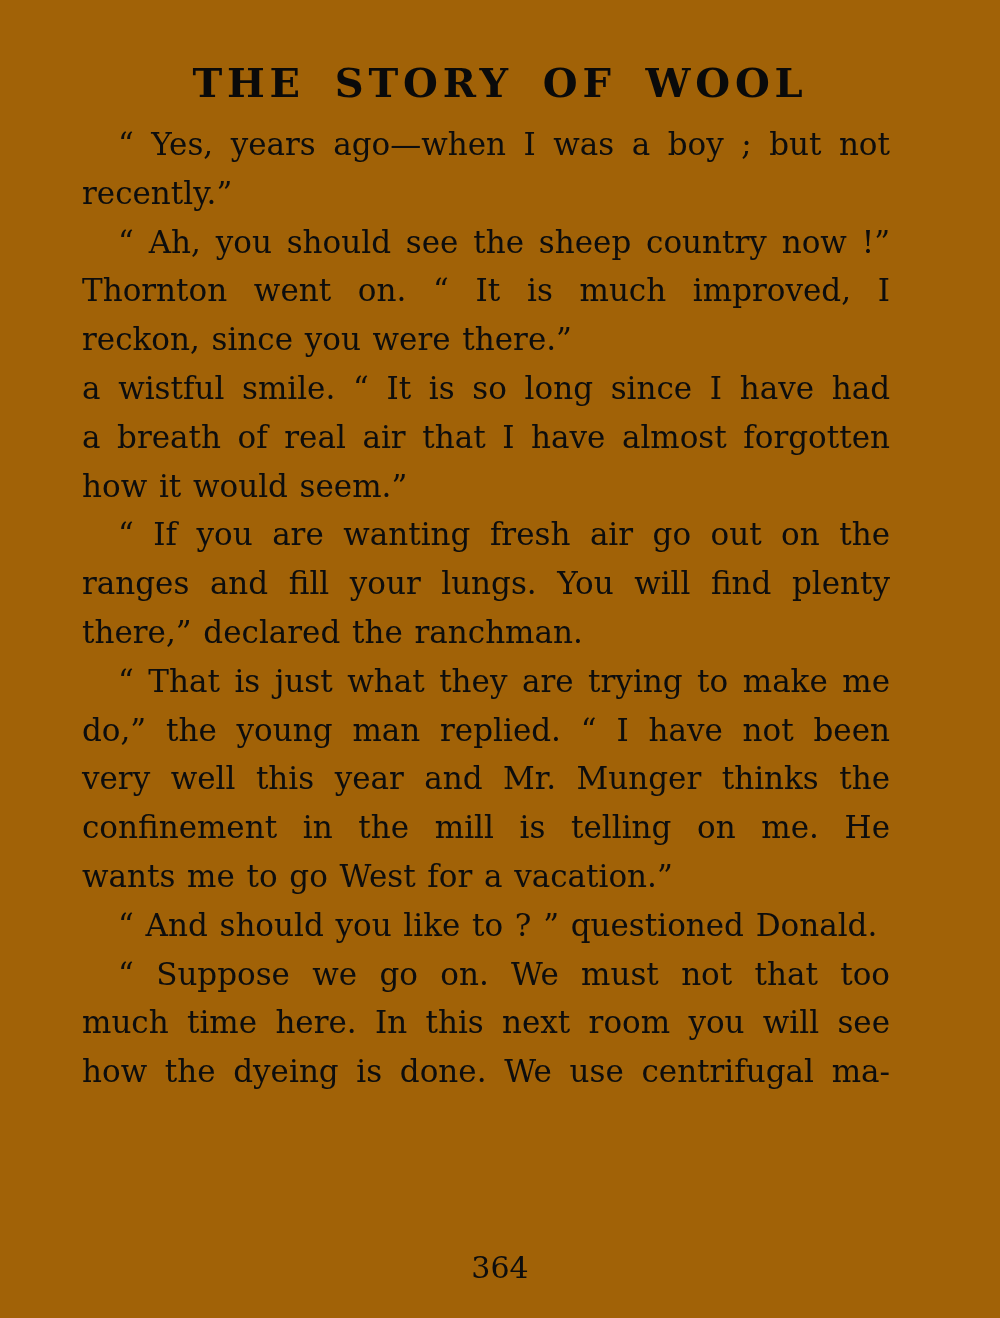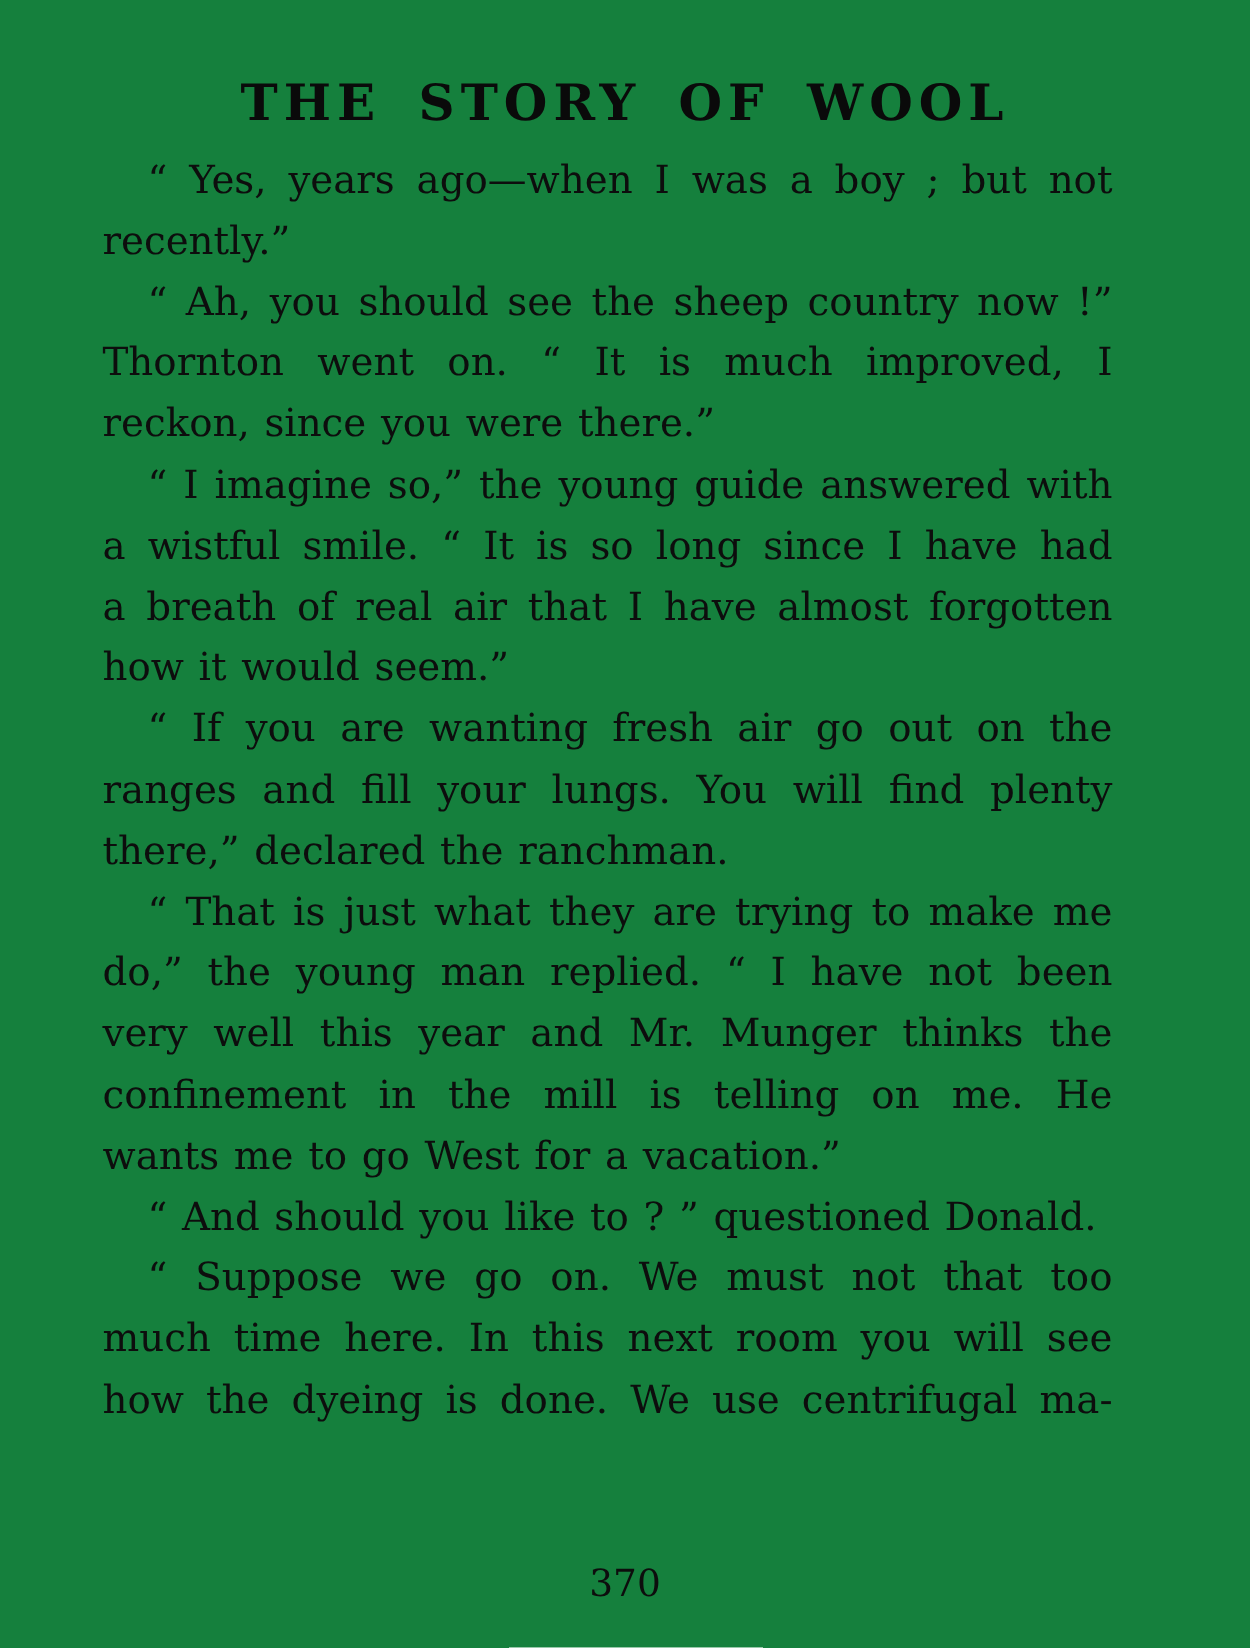--- a/index.html
+++ b/index.html
@@ -4,21 +4,21 @@
 <style>
   html, body {
     margin: 0;
     padding: 0;
     background: #ffffff;
   }
   .page {
     position: relative;
     width: 1000px;
     height: 1318px;
-    background: #15803d;
+    background: #a16207;
     overflow: hidden;
     font-family: "DejaVu Serif", serif;
     color: #0d0d0d;
   }
   .title {
     position: absolute;
     top: 60px;
     left: 0;
     width: 100%;
     text-align: center;
@@ -67,32 +67,31 @@
 
 <div class="page">
   <div class="title">THE STORY OF WOOL</div>
 
   <div class="body-text">
       <div class="line indent just">“ Yes, years ago—when I was a boy ; but not</div>
       <div class="line">recently.”</div>
       <div class="line indent just">“ Ah, you should see the sheep country now !”</div>
       <div class="line just">Thornton went on. “ It is much improved, I</div>
       <div class="line">reckon, since you were there.”</div>
-      <div class="line indent just">“ I imagine so,” the young guide answered with</div>
       <div class="line just">a wistful smile. “ It is so long since I have had</div>
       <div class="line just">a breath of real air that I have almost forgotten</div>
       <div class="line">how it would seem.”</div>
       <div class="line indent just">“ If you are wanting fresh air go out on the</div>
       <div class="line just">ranges and fill your lungs. You will find plenty</div>
       <div class="line">there,” declared the ranchman.</div>
       <div class="line indent just">“ That is just what they are trying to make me</div>
       <div class="line just">do,” the young man replied. “ I have not been</div>
       <div class="line just">very well this year and Mr. Munger thinks the</div>
       <div class="line just">confinement in the mill is telling on me. He</div>
       <div class="line">wants me to go West for a vacation.”</div>
       <div class="line indent">“ And should you like to ? ” questioned Donald.</div>
       <div class="line indent just">“ Suppose we go on. We must not that too</div>
       <div class="line just">much time here. In this next room you will see</div>
       <div class="line just">how the dyeing is done. We use centrifugal ma-</div>
     </div>
 
-  <div class="folio">370</div>
+  <div class="folio">364</div>
 </div>
 
 </body></html>

